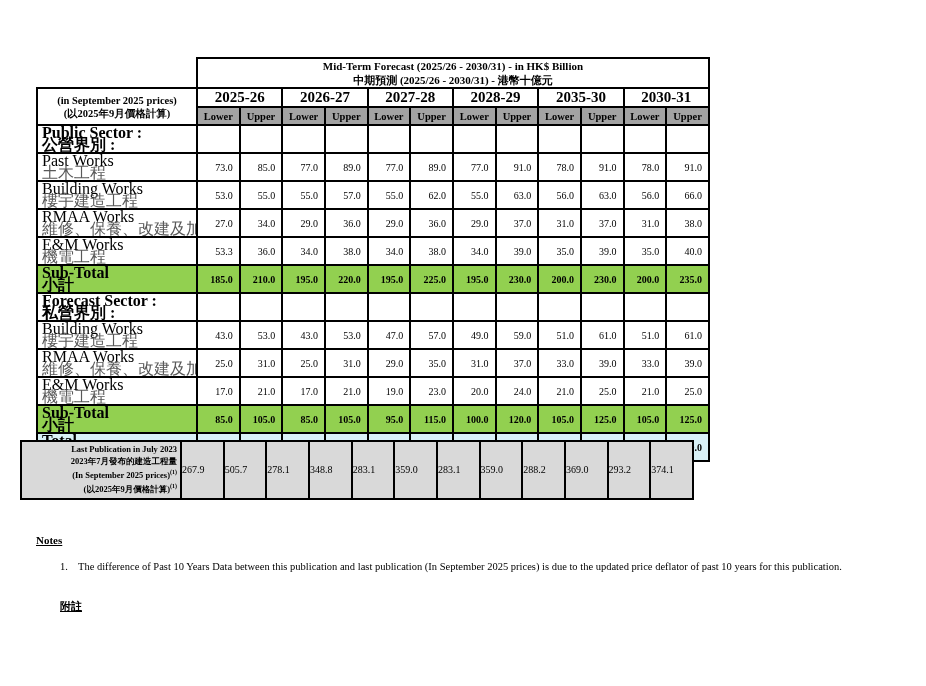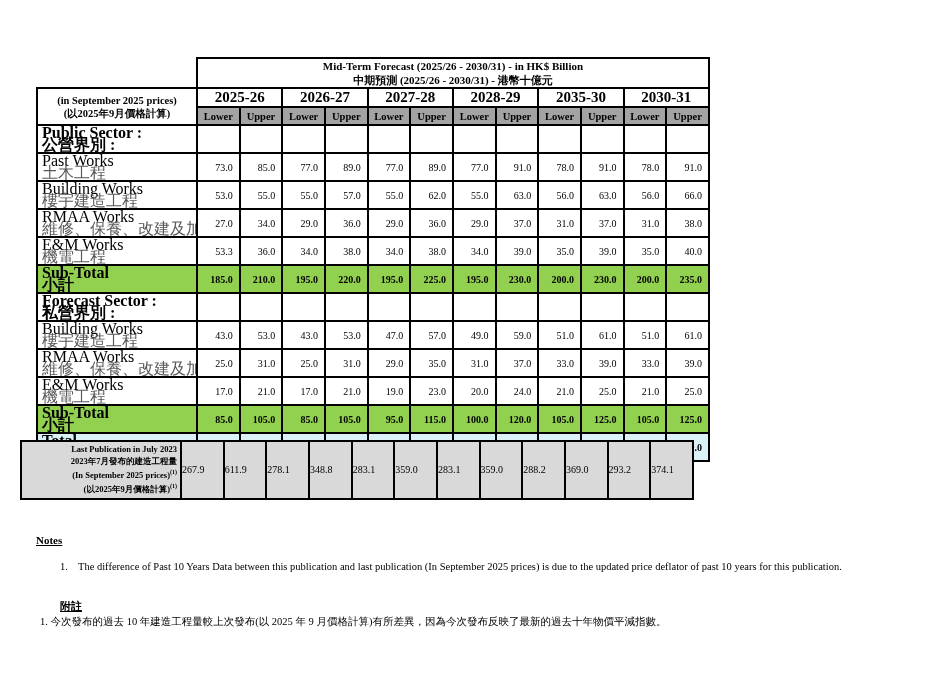--- a/index.html
+++ b/index.html
@@ -315,36 +315,35 @@
     </colgroup>
     <tbody>
       <tr>
         <td class="lp-label">
           <div>Last Publication in July 2023</div>
           <div>2023年7月發布的建造工程量</div>
           <div><span>(In September 2025 prices)</span><sup>(1)</sup></div>
           <div><span>(以2025年9月價格計算)</span><sup>(1)</sup></div>
         </td>
       <td class="lp-val">267.9</td>
-          <td class="lp-val thin-l">611.9</td>
+          <td class="lp-val thin-l">505.7</td>
           <td class="lp-val">278.1</td>
           <td class="lp-val thin-l">348.8</td>
           <td class="lp-val">283.1</td>
           <td class="lp-val thin-l">359.0</td>
           <td class="lp-val">283.1</td>
           <td class="lp-val thin-l">359.0</td>
           <td class="lp-val">288.2</td>
           <td class="lp-val thin-l">369.0</td>
           <td class="lp-val">293.2</td>
           <td class="lp-val thin-l">374.1</td>
         </tr>
     </tbody>
   </table>
 
   <div class="abs notes-title" style="left:36px; top:534px;">Notes</div>
   <div class="abs note-row" style="left:60px; top:558px;">
     <span class="note-num">1.</span>
     <span class="note-text">The difference of Past 10 Years Data between this publication and last publication (In September 2025 prices) is due to the updated price deflator of past 10 years for this publication.</span>
   </div>
   <div class="abs notes-title" style="left:60px; top:599px;">附註</div>
-  <div class="abs zh-note" style="left:40px; top:614px; width:840px;">1. 今次發布的過去 10 年建造工程量較上次發布(以 2025 年 9 月價格計算)有所差異，因為今次發布反映了最新的過去十年物價平減指數。</div>
 
 </div>
 
 </body></html>

